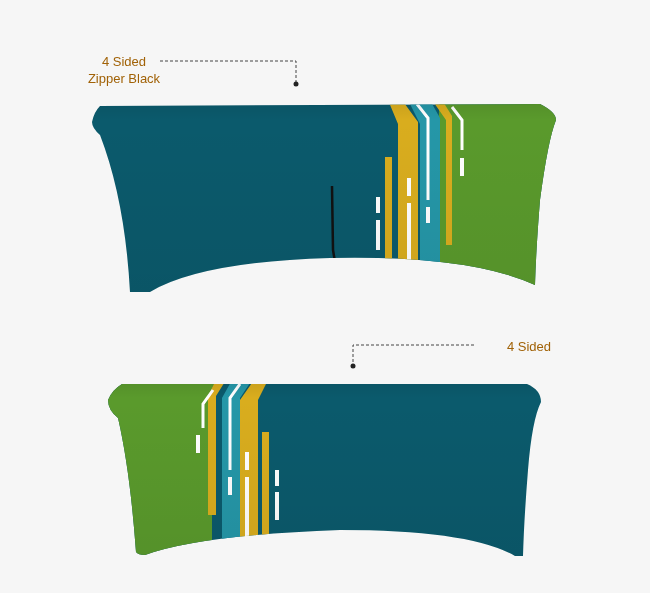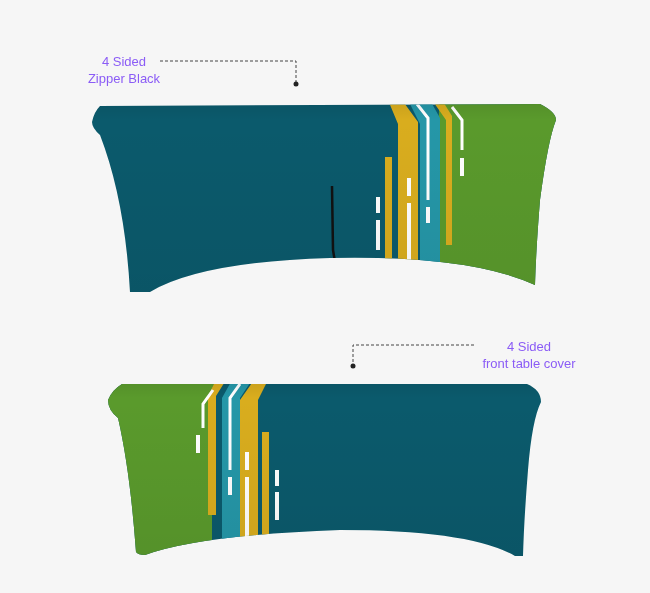--- a/index.html
+++ b/index.html
@@ -1,31 +1,30 @@
 <!DOCTYPE html>
 <html><head>
 <meta charset="utf-8">
 <style>
   html,body{margin:0;padding:0;}
   body{width:650px;height:593px;background:#f6f6f6;position:relative;overflow:hidden;font-family:"Liberation Sans",sans-serif;}
-  .label{position:absolute;font-size:13px;color:#8b5cf6;line-height:17px;}
+  .label{position:absolute;font-size:13px;color:#a16207;line-height:17px;}
   #lbl-top{left:84px;top:53px;text-align:center;width:80px;}
   #lbl-bot{left:476px;top:338px;text-align:center;width:106px;}
   svg{position:absolute;left:0;top:0;}
 </style>
 </head>
 <body>
 
 <div class="label" id="lbl-top">
   <div>4 Sided</div>
   <div>Zipper Black</div>
 </div>
 <div class="label" id="lbl-bot">
   <div>4 Sided</div>
-  <div>front table cover</div>
 </div>
 
 <svg width="650" height="593" viewBox="0 0 650 593">
   <defs>
     <clipPath id="clipTop">
       <path d="M100,106 L540,104 Q556,112 556,120 Q548,140 540,200 Q536,250 535,285 Q470,255 330,258 Q200,262 150,292 L130,292 Q125,200 100,135 Q92,128 92,122 Q94,112 100,106 Z"></path>
     </clipPath>
     <clipPath id="clipBot">
       <path d="M122,384 L527,384 Q541,390 541,402 Q532,420 528,470 Q524,520 523,556 L515,556 Q470,530 340,530 Q200,535 145,555 Q138,555 136,552 Q130,470 118,418 Q108,410 108,400 Q112,390 122,384 Z"></path>
     </clipPath>

